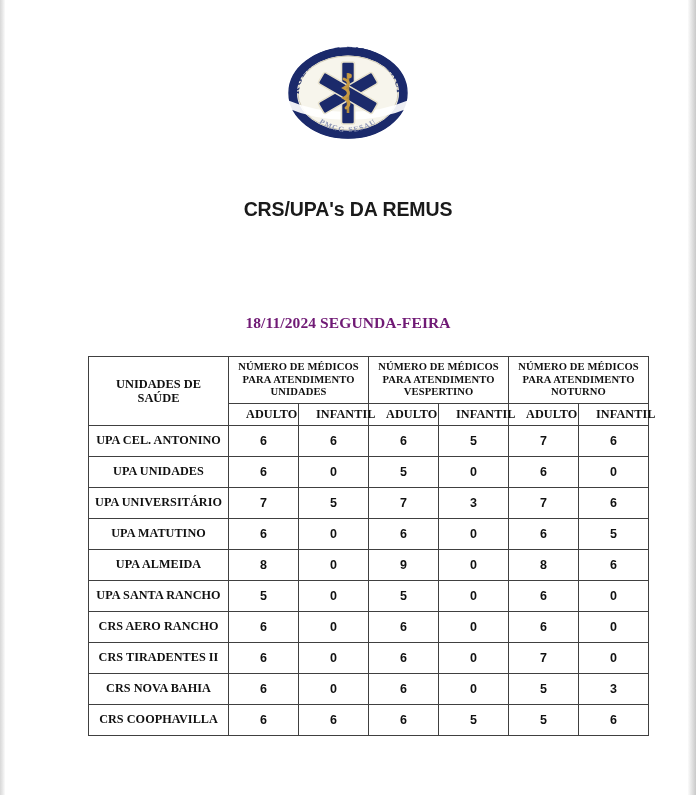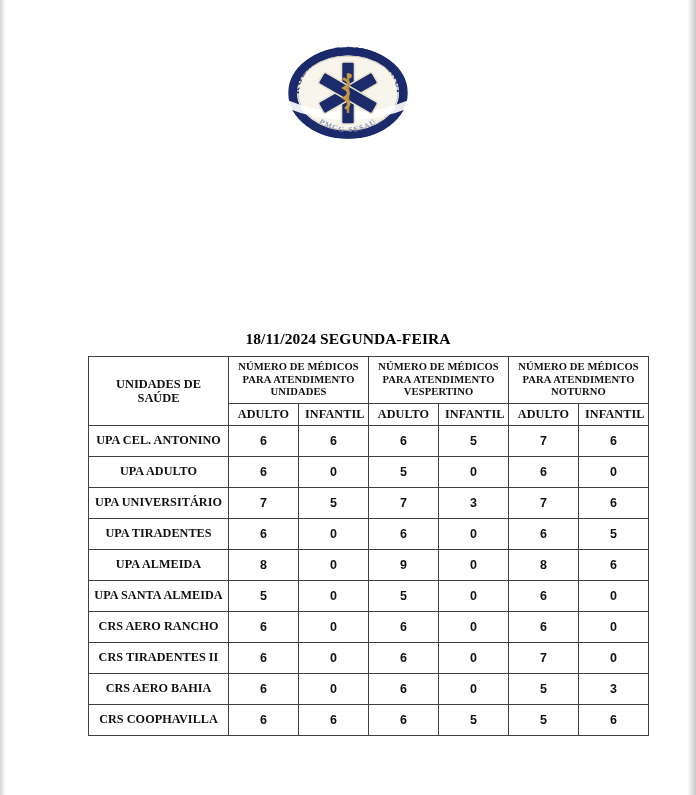--- a/index.html
+++ b/index.html
@@ -63,28 +63,28 @@
     font-size: 19.5px;
     letter-spacing: -0.1px;
     color: #1a1a1a;
     line-height: 26px;
   }
   .title-line2 { display: block; }
 
   
   .date-line {
     position: absolute;
-    top: 330px;
+    top: 314px;
     left: 0;
     right: 0;
     text-align: center;
     font-family: "Liberation Serif", serif;
     font-weight: bold;
     font-size: 15.5px;
-    color: #000000;
+    color: #701a75;
     letter-spacing: 0.1px;
   }
 
   
   .table-wrap {
     position: absolute;
     top: 356px;
     left: 88px;
     width: 560px;
   }
@@ -113,21 +113,21 @@
     font-weight: bold;
     font-size: 10.6px;
     line-height: 12.6px;
     padding: 4px 2px 4px;
     letter-spacing: 0.1px;
   }
   th.sub-head {
     font-family: "Liberation Serif", serif;
     font-weight: bold;
     font-size: 12.2px;
-    padding: 3px 6px;
+    padding: 3px 17px;
     letter-spacing: 0.1px;
   }
   td.unit-name {
     font-family: "Liberation Serif", serif;
     font-weight: bold;
     font-size: 12.2px;
     padding: 2px 4px;
     letter-spacing: 0.05px;
     white-space: nowrap;
   }
@@ -177,20 +177,21 @@
           <textPath href="#arcTop" startOffset="50%" text-anchor="middle">URGÊNCIA E EMERGÊNCIA</textPath>
         </text>
         <text font-family="Liberation Serif, serif" font-size="7.5" font-weight="bold" fill="#8a93b5" letter-spacing="1.2">
           <textPath href="#arcBot" startOffset="50%" text-anchor="middle">PMCG-SESAU</textPath>
         </text>
       </svg>
     </div>
   </div>
 
   <div class="title-block">
+    <span class="title-line2">CRS/UPA's DA REMUS</span>
   </div>
 
   <div class="date-line">18/11/2024 SEGUNDA-FEIRA</div>
 
   <div class="table-wrap">
     <table class="grid">
       <colgroup>
         <col style="width:140px">
         <col style="width:70px">
           <col style="width:70px">
@@ -231,57 +232,57 @@
           <tr>
             <td class="unit-name">UPA CEL. ANTONINO</td>
             <td class="num">6</td>
             <td class="num">6</td>
             <td class="num">6</td>
             <td class="num">5</td>
             <td class="num">7</td>
             <td class="num">6</td>
           </tr>
           <tr>
-            <td class="unit-name">UPA ADULTO</td>
+            <td class="unit-name">UPA UNIDADES</td>
             <td class="num">6</td>
             <td class="num">0</td>
             <td class="num">5</td>
             <td class="num">0</td>
             <td class="num">6</td>
             <td class="num">0</td>
           </tr>
           <tr>
             <td class="unit-name">UPA UNIVERSITÁRIO</td>
             <td class="num">7</td>
             <td class="num">5</td>
             <td class="num">7</td>
             <td class="num">3</td>
             <td class="num">7</td>
             <td class="num">6</td>
           </tr>
           <tr>
-            <td class="unit-name">UPA TIRADENTES</td>
+            <td class="unit-name">UPA MATUTINO</td>
             <td class="num">6</td>
             <td class="num">0</td>
             <td class="num">6</td>
             <td class="num">0</td>
             <td class="num">6</td>
             <td class="num">5</td>
           </tr>
           <tr>
             <td class="unit-name">UPA ALMEIDA</td>
             <td class="num">8</td>
             <td class="num">0</td>
             <td class="num">9</td>
             <td class="num">0</td>
             <td class="num">8</td>
             <td class="num">6</td>
           </tr>
           <tr>
-            <td class="unit-name">UPA SANTA ALMEIDA</td>
+            <td class="unit-name">UPA SANTA RANCHO</td>
             <td class="num">5</td>
             <td class="num">0</td>
             <td class="num">5</td>
             <td class="num">0</td>
             <td class="num">6</td>
             <td class="num">0</td>
           </tr>
           <tr>
             <td class="unit-name">CRS AERO RANCHO</td>
             <td class="num">6</td>
@@ -294,21 +295,21 @@
           <tr>
             <td class="unit-name">CRS TIRADENTES II</td>
             <td class="num">6</td>
             <td class="num">0</td>
             <td class="num">6</td>
             <td class="num">0</td>
             <td class="num">7</td>
             <td class="num">0</td>
           </tr>
           <tr>
-            <td class="unit-name">CRS AERO BAHIA</td>
+            <td class="unit-name">CRS NOVA BAHIA</td>
             <td class="num">6</td>
             <td class="num">0</td>
             <td class="num">6</td>
             <td class="num">0</td>
             <td class="num">5</td>
             <td class="num">3</td>
           </tr>
           <tr>
             <td class="unit-name">CRS COOPHAVILLA</td>
             <td class="num">6</td>

